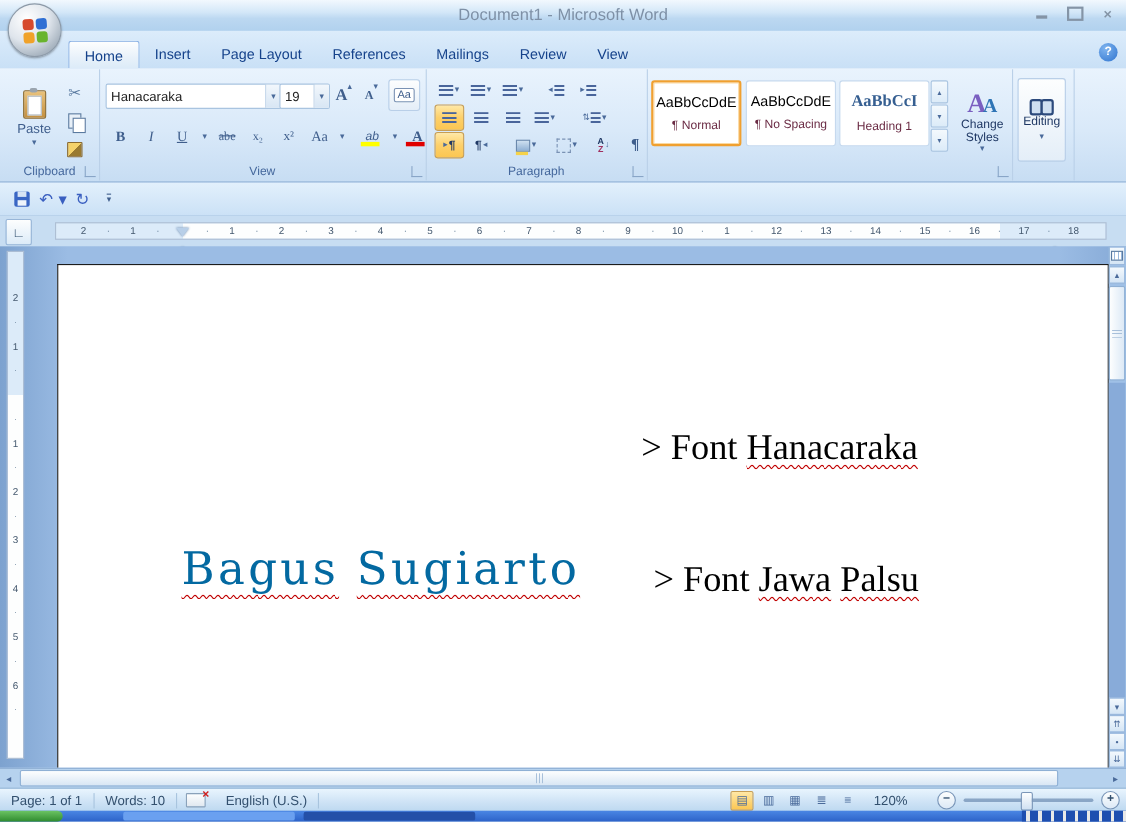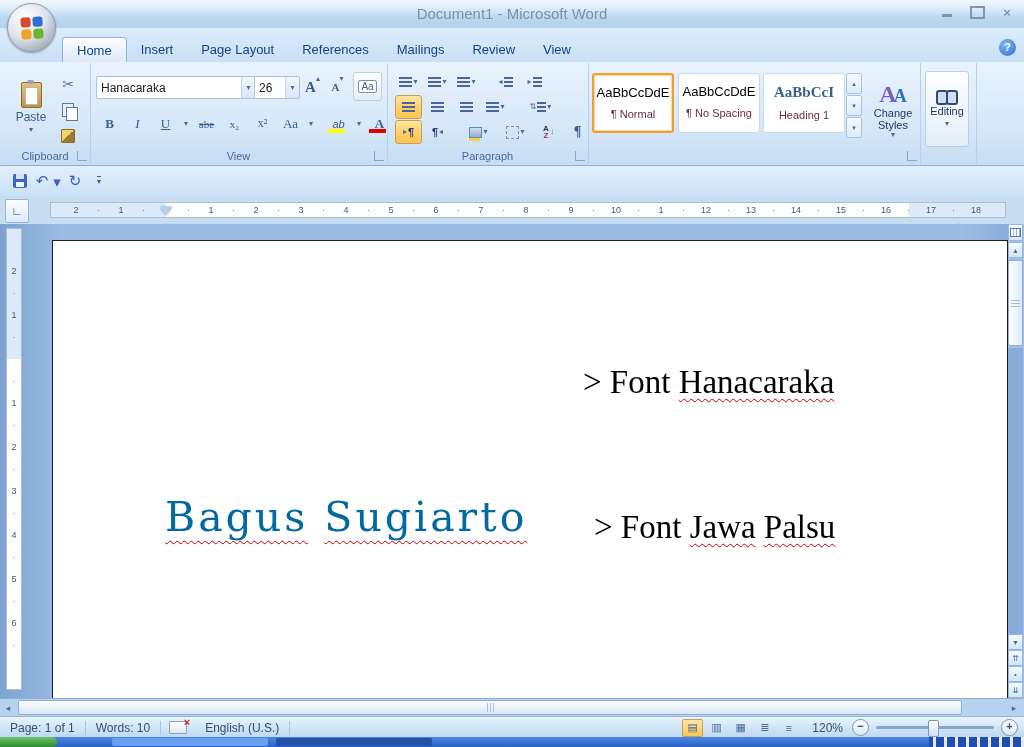--- a/index.html
+++ b/index.html
@@ -162,21 +162,21 @@
     display:flex;align-items:center;font-size:12px;color:#33506e}
   .sitem{padding:0 10px;white-space:nowrap}
   .ssep{width:1px;height:14px;background:#a8c4de}
   .bookicon{width:16px;height:11px;background:linear-gradient(#fdfefe,#e0e8f0);border:1px solid #8aa2ba;
     border-radius:1px;position:relative;margin:0 8px}
   .bookicon:after{content:"×";position:absolute;right:-4px;top:-6px;color:#d02020;font-weight:bold;font-size:11px}
   .sright{margin-left:auto;display:flex;align-items:center;gap:3px;padding-right:6px}
   .viewbtn{width:19px;height:16px;display:flex;align-items:center;justify-content:center;
     font-size:11px;color:#4a6a9a;border:1px solid transparent;border-radius:2px}
   .viewbtn.on{background:linear-gradient(#ffe8a6,#fbc652);border-color:#c79e55}
-  .zoomtxt{margin:0 6px 0 10px}
+  .zoomtxt{margin:0 24px 0 10px}
   .zbtn{width:15px;height:15px;border:1px solid #7a96b8;border-radius:50%;background:linear-gradient(#fdfefe,#dce9f6);
     color:#33506e;font-size:11px;line-height:13px;text-align:center;font-weight:bold}
   .ztrack{width:118px;height:3px;background:#8aa6c6;border-radius:2px;position:relative;margin:0 4px}
   .zthumb{position:absolute;left:52px;top:-6px;width:9px;height:15px;border:1px solid #7a96b8;
     border-radius:2px;background:linear-gradient(#fdfefe,#cfe0f2)}
   
   .taskbar{position:absolute;left:0;top:737px;width:1024px;height:10px;
     background:linear-gradient(#4a86e4,#2c62c8)}
   .startbtn{position:absolute;left:0;top:0;width:57px;height:10px;
     background:linear-gradient(#6cc464,#2e8a2e);border-radius:0 6px 6px 0}
@@ -244,21 +244,21 @@
     <div class="glabel">Clipboard</div>
     <div class="launcher"></div>
   </div>
 
   <div class="group" style="left:90px;width:297px">
     <div class="combo" style="left:6px;top:13px;width:154px">
       <span>Hanacaraka</span>
       <span class="arr">▾</span>
     </div>
     <div class="combo" style="left:164px;top:13px;width:40px">
-      <span>26</span>
+      <span>19</span>
       <span class="arr">▾</span>
     </div>
     <div class="btn" style="position:absolute;left:209px;top:11px;width:25px;height:24px">
       <b class="serif" style="font-size:15px">A</b>
         <span class="arr" style="align-self:flex-start">▴</span>
     </div>
     <div class="btn" style="position:absolute;left:235px;top:11px;width:23px;height:24px">
       <b class="serif" style="font-size:11px">A</b>
         <span class="arr" style="align-self:flex-start">▾</span>
     </div>
@@ -476,21 +476,21 @@
       <span class="vdot" style="top: 152px;">·</span>
       <span class="vdot" style="top: 196px;">·</span>
       <span class="vdot" style="top: 240px;">·</span>
       <span class="vdot" style="top: 284px;">·</span>
       <span class="vdot" style="top: 328px;">·</span>
       <span class="vdot" style="top: 372px;">·</span>
       <span class="vdot" style="top: 416px;">·</span>
     </div>
 
   <div class="page">
-    <div class="annot" style="left:530px;top:123px">
+    <div class="annot" style="left:530px;top:148px">
       <span>&gt; Font </span><span class="sq off5">Hanacaraka</span>
     </div>
     <div class="bagus">
       <span class="sq off8">Bagus</span>
       <span class="sq off8">Sugiarto</span>
     </div>
     <div class="annot" style="left:541px;top:268px">
       <span>&gt; Font </span><span class="sq off5">Jawa</span>
       <span class="sq off5">Palsu</span>
     </div>

